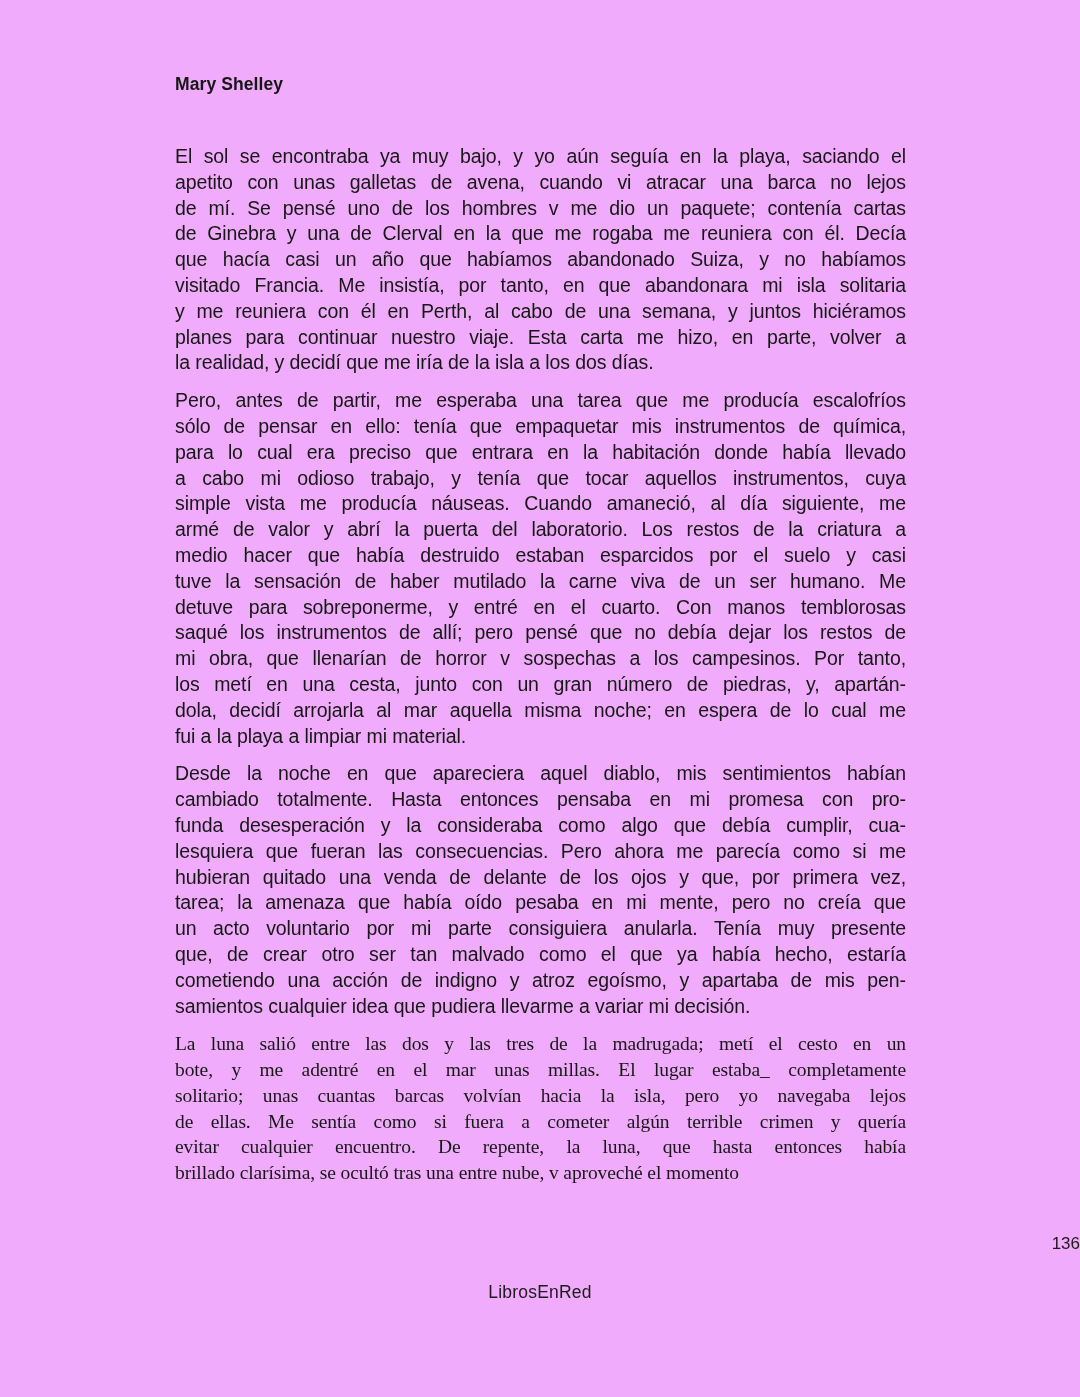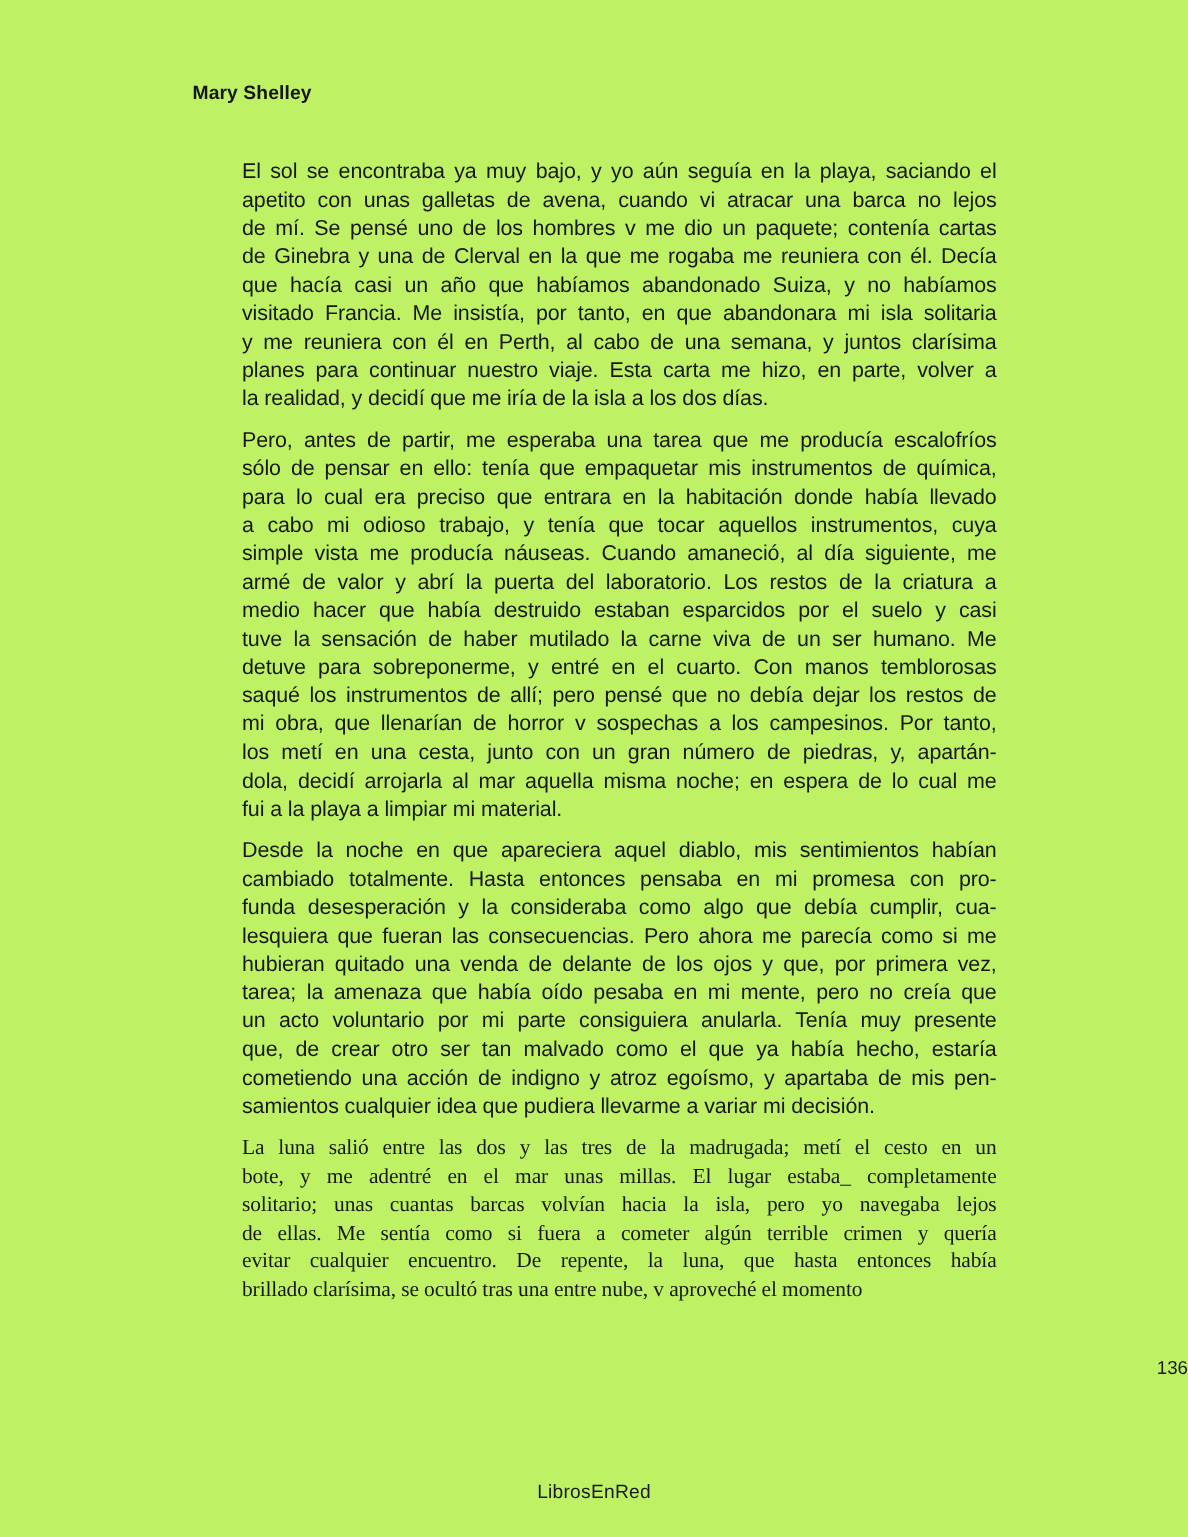--- a/index.html
+++ b/index.html
@@ -4,21 +4,21 @@
 <style>
   html, body {
     margin: 0;
     padding: 0;
     background: #ffffff;
   }
   .page {
     position: relative;
     width: 1080px;
     height: 1397px;
-    background: #bef264;
+    background: #f0abfc;
     font-family: "Liberation Sans", sans-serif;
     color: #1b1b1b;
     overflow: hidden;
   }
   .running-header {
     position: absolute;
     left: 175px;
     top: 74px;
     font-size: 17.5px;
     font-weight: 600;
@@ -39,39 +39,38 @@
     font-family: Liberation Serif, serif;
   }
   .line {
     font-size: 19.5px;
     line-height: 25.8px;
     letter-spacing: -0.1px;
     text-align: justify;
     text-align-last: justify;
     white-space: normal;
     color: #171717;
-    margin-left: 45px;
   }
   .line.last {
     text-align-last: left;
   }
   .footer-pagenum {
     position: absolute;
     left: 0;
     top: 1234px;
     width: 1080px;
     text-align: right;
     font-size: 17px;
     color: #1b1b1b;
     font-feature-settings: "onum";
   }
   .footer-publisher {
     position: absolute;
     left: 0;
-    top: 1346px;
+    top: 1282px;
     width: 1080px;
     text-align: center;
     font-size: 17.5px;
     letter-spacing: 0.2px;
     color: #1b1b1b;
   }
 </style>
 </head>
 <body>
 
@@ -79,21 +78,21 @@
   <div class="running-header">Mary Shelley</div>
 
   <div class="body-text">
       <div class="paragraph">
         <div class="line">El sol se encontraba ya muy bajo, y yo aún seguía en la playa, saciando el</div>
         <div class="line">apetito con unas galletas de avena, cuando vi atracar una barca no lejos</div>
         <div class="line">de mí. Se pensé uno de los hombres v me dio un paquete; contenía cartas</div>
         <div class="line">de Ginebra y una de Clerval en la que me rogaba me reuniera con él. Decía</div>
         <div class="line">que hacía casi un año que habíamos abandonado Suiza, y no habíamos</div>
         <div class="line">visitado Francia. Me insistía, por tanto, en que abandonara mi isla solitaria</div>
-        <div class="line">y me reuniera con él en Perth, al cabo de una semana, y juntos clarísima</div>
+        <div class="line">y me reuniera con él en Perth, al cabo de una semana, y juntos hiciéramos</div>
         <div class="line">planes para continuar nuestro viaje. Esta carta me hizo, en parte, volver a</div>
         <div class="line last">la realidad, y decidí que me iría de la isla a los dos días.</div>
       </div>
       <div class="paragraph">
         <div class="line">Pero, antes de partir, me esperaba una tarea que me producía escalofríos</div>
         <div class="line">sólo de pensar en ello: tenía que empaquetar mis instrumentos de química,</div>
         <div class="line">para lo cual era preciso que entrara en la habitación donde había llevado</div>
         <div class="line">a cabo mi odioso trabajo, y tenía que tocar aquellos instrumentos, cuya</div>
         <div class="line">simple vista me producía náuseas. Cuando amaneció, al día siguiente, me</div>
         <div class="line">armé de valor y abrí la puerta del laboratorio. Los restos de la criatura a</div>

